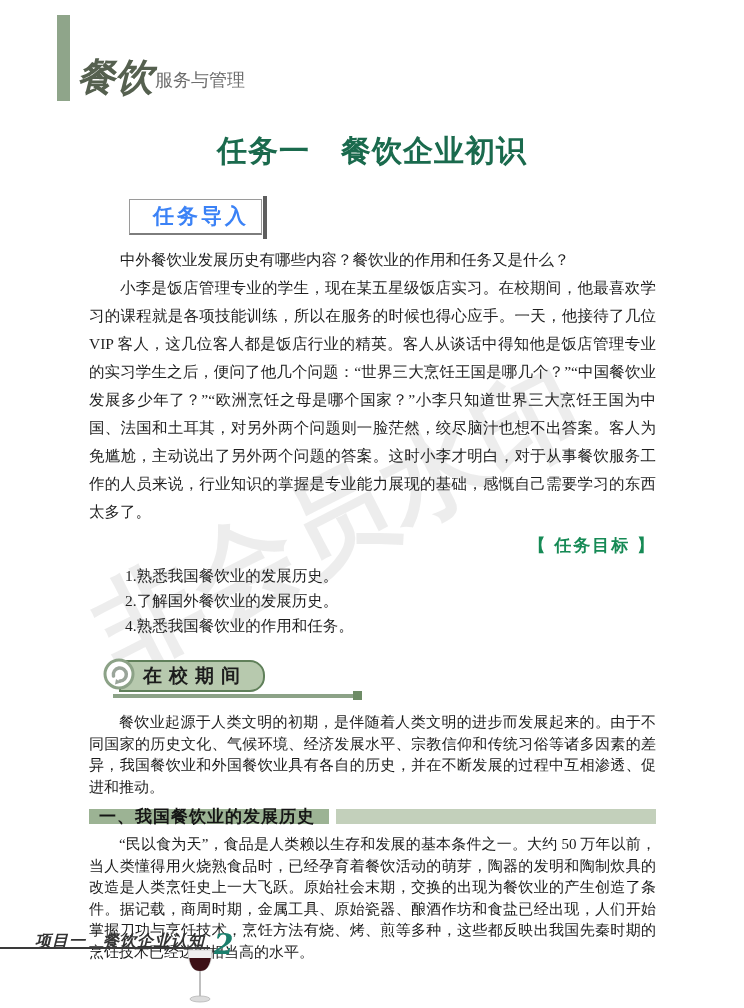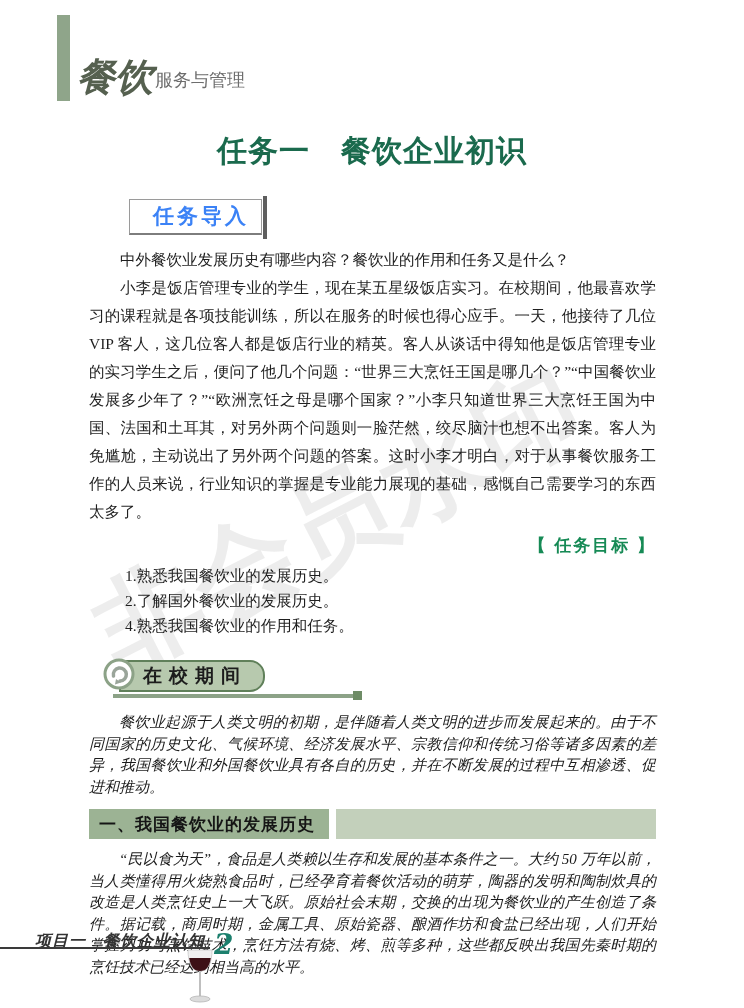--- a/index.html
+++ b/index.html
@@ -131,26 +131,25 @@
   .kh-underline-end{
     position:absolute;right:-9px;top:-3px;
     width:9px;height:9px;
     background:#6e8c66;
   }
   .song{
     font-size:15px;line-height:21.5px;
     text-align:justify;text-indent:2em;
     color:#1b1b1b;
     margin-top:6px;
-    font-style:italic;
   }
   
   .subsection-bar{
     display:flex;align-items:stretch;
-    margin:11px 0 10px 0;height:30px;
+    margin:11px 0 10px 0;height:15px;
   }
   .subsection-title{
     background:#9cb394;
     display:flex;align-items:center;
     padding:0 14px 0 10px;
     font-size:17px;font-weight:bold;color:#151515;
     font-family:"Liberation Sans","DejaVu Sans",sans-serif;
     letter-spacing:1px;
   }
   .subsection-fill{

